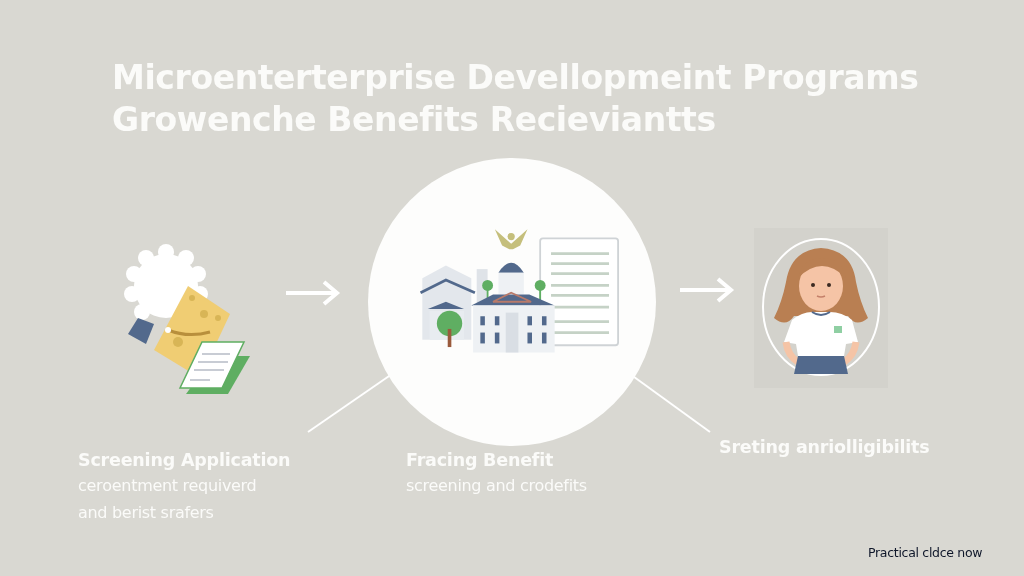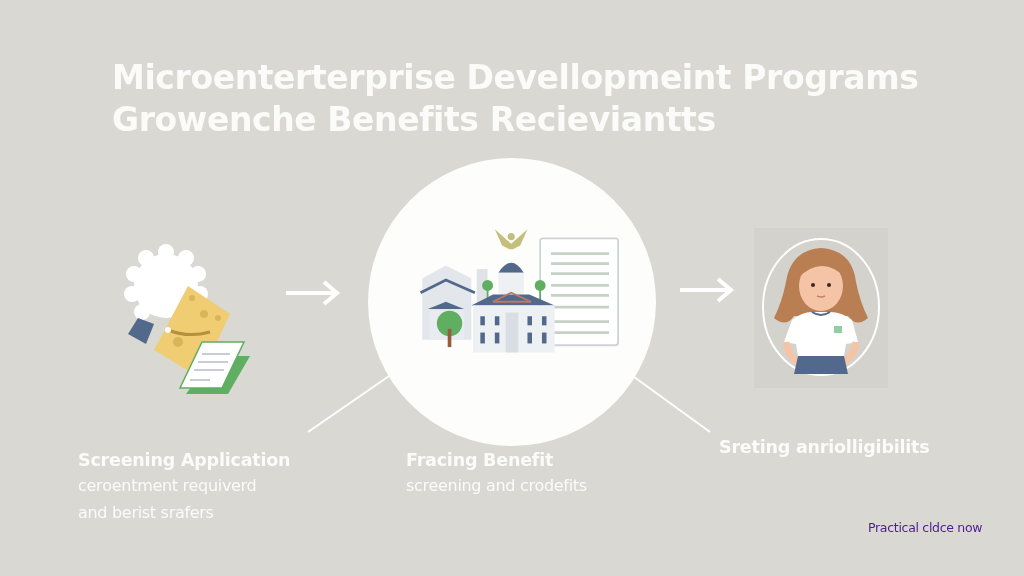--- a/index.html
+++ b/index.html
@@ -61,23 +61,23 @@
       line-height: 27px;
       color: #fbfbf9;
       white-space: nowrap;
       letter-spacing: -0.3px;
     }
     .step-1 { left: 78px; top: 448px; }
     .step-2 { left: 406px; top: 448px; }
     .step-3 { left: 719px; top: 435px; }
 
     .footer-note {
-      position: absolute; left: 868px; top: 520px;
-      font-family: "DejaVu Sans", sans-serif;
-      font-size: 12.5px; color: #4c1d95; white-space: nowrap;
+      position: absolute; left: 868px; top: 545px;
+      font-family: "DejaVu Sans", sans-serif;
+      font-size: 12.5px; color: #0f172a; white-space: nowrap;
       letter-spacing: -0.3px;
     }
   </style>
 </head>
 <body>
 
 <div class="title">
   <div>Microenterterprise Devellopmeint Programs</div>
   <div>Growenche Benefits Recieviantts</div>
 </div>

